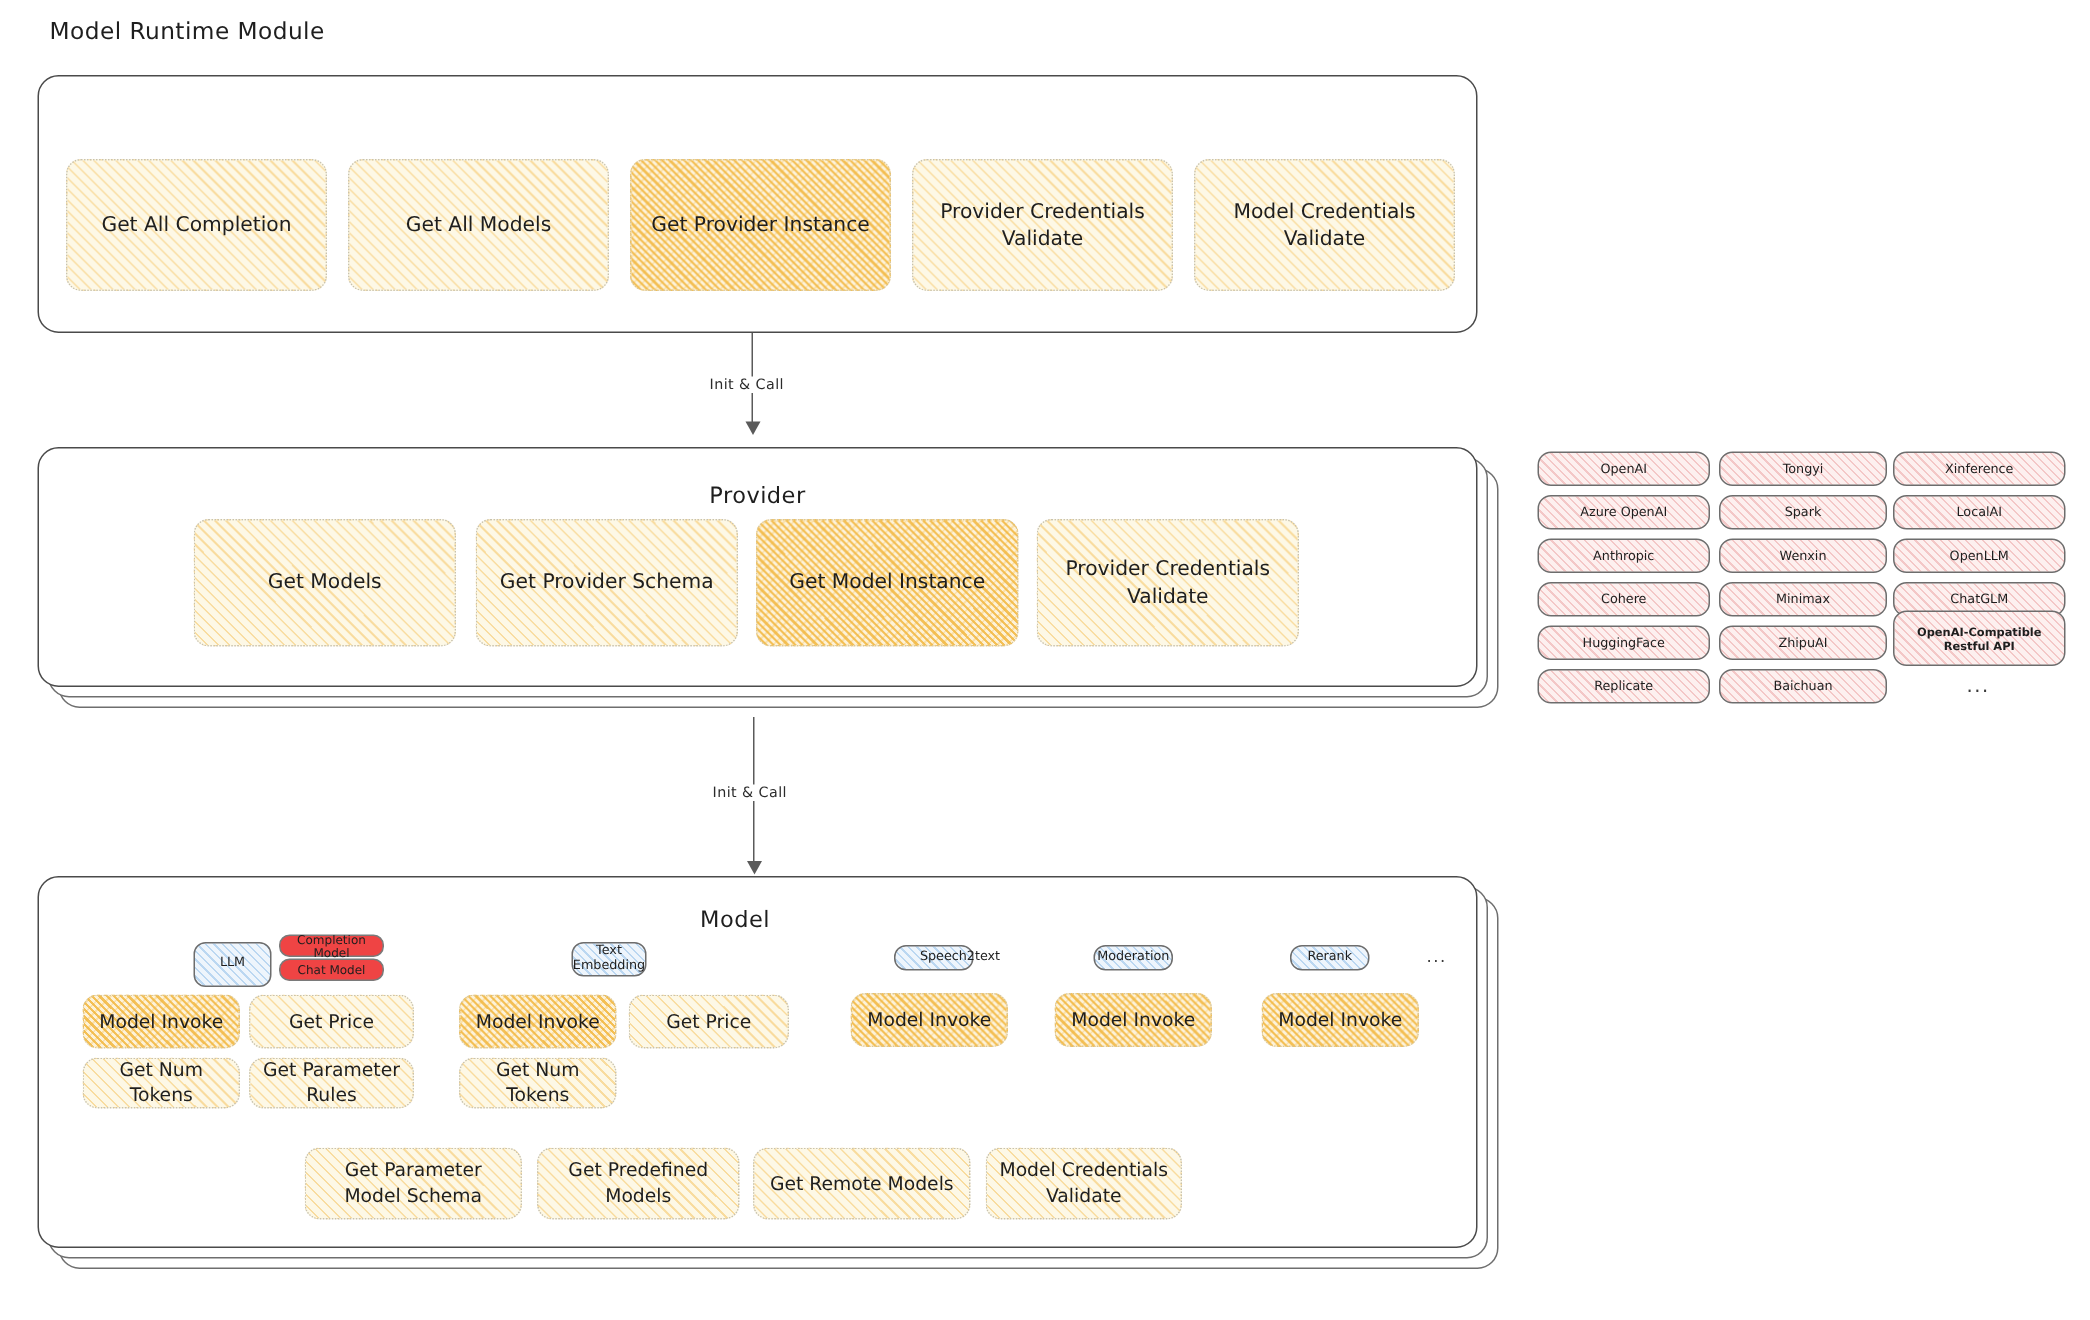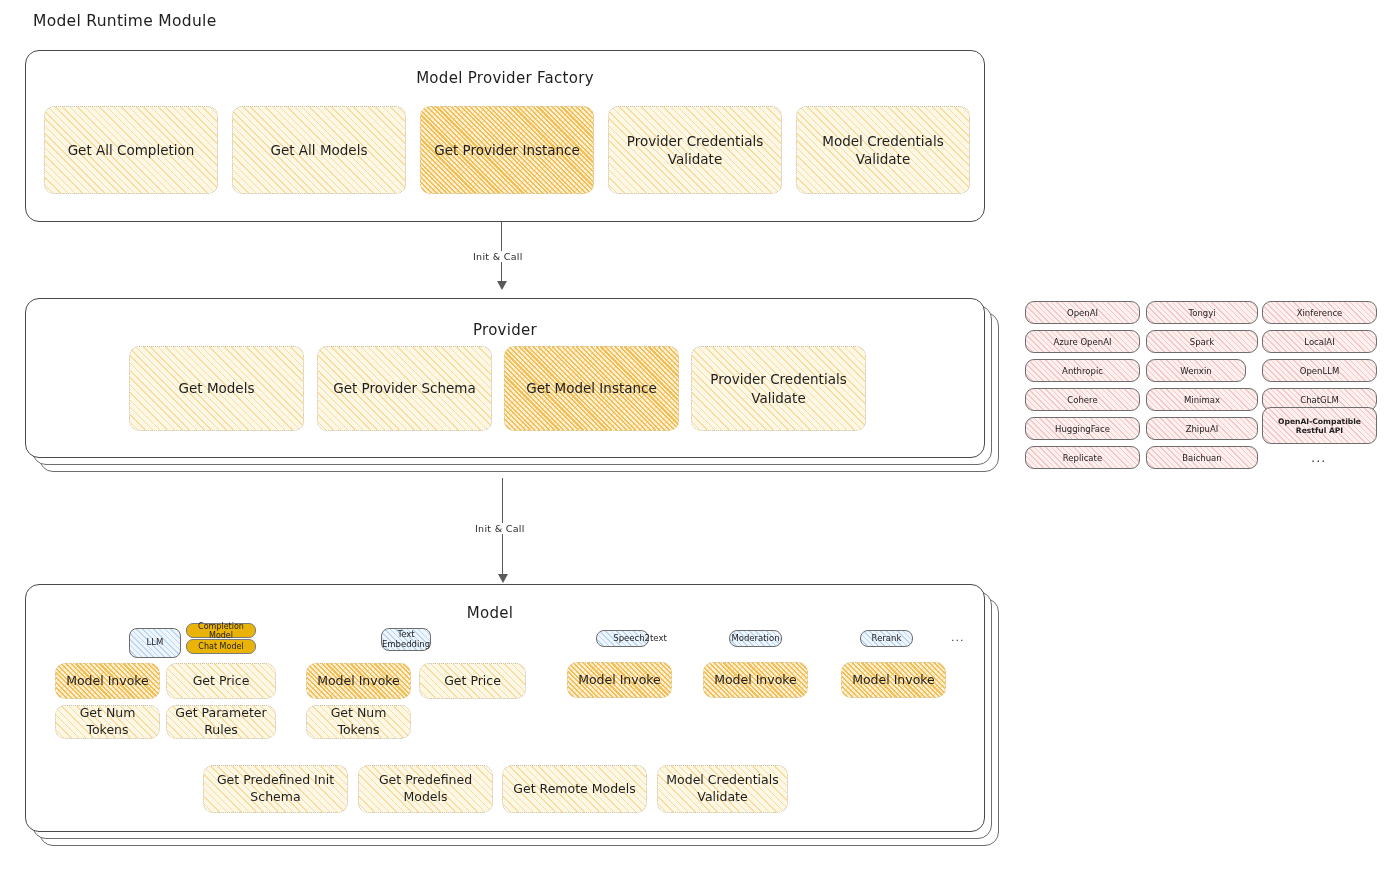--- a/index.html
+++ b/index.html
@@ -102,21 +102,21 @@
   
   .chip-white{
     position:absolute;
     box-sizing:border-box;
     border:1.2px solid #7a7a7a;
     border-radius:7px;
     display:flex;align-items:center;justify-content:center;
     text-align:center;
     font-size:8px;
     color:#1e1e1e;
-    background:#eab308;
+    background:#ef4444;
   }
 
   .ellipsis{
     position:absolute;font-size:13px;color:#3a3a3a;letter-spacing:1px;
   }
 
   
   .arrow-line{position:absolute;width:1.4px;background:#5a5a5a;}
   .arrow-head{position:absolute;width:0;height:0;
     border-left:5px solid transparent;border-right:5px solid transparent;
@@ -126,21 +126,20 @@
   .page-title{position:absolute;font-size:15.5px;color:#1e1e1e;}
 </style>
 </head>
 <body>
 
 <div class="canvas">
 
   <div class="page-title hand" style="left:33px;top:12px;">Model Runtime Module</div>
 
   <div class="card" style="left:25px;top:50px;width:960px;height:172px;"></div>
-  <div class="card-title hand" style="left:25px;top:69px;width:960px;">Model Provider Factory</div>
 
   <div class="box" style="left:44px;top:106px;width:174px;height:88px;">Get All Completion</div>
   <div class="box" style="left:232px;top:106px;width:174px;height:88px;">Get All Models</div>
   <div class="box hl" style="left:420px;top:106px;width:174px;height:88px;border-radius:10px;">Get Provider Instance</div>
   <div class="box" style="left:608px;top:106px;width:174px;height:88px;">Provider Credentials Validate</div>
   <div class="box" style="left:796px;top:106px;width:174px;height:88px;">Model Credentials Validate</div>
 
   <div class="arrow-line" style="left:501px;top:222px;height:62px;"></div>
   <div class="arrow-head" style="left:497px;top:281px;"></div>
   <div class="arrow-label hand" style="left:469px;top:251px;">Init &amp; Call</div>
@@ -157,21 +156,21 @@
 
   <div class="chip-pink" style="left:1025px;top:301px;width:115px;height:23px;">OpenAI</div>
   <div class="chip-pink" style="left:1025px;top:330px;width:115px;height:23px;">Azure OpenAI</div>
   <div class="chip-pink" style="left:1025px;top:359px;width:115px;height:23px;">Anthropic</div>
   <div class="chip-pink" style="left:1025px;top:388px;width:115px;height:23px;">Cohere</div>
   <div class="chip-pink" style="left:1025px;top:417px;width:115px;height:23px;">HuggingFace</div>
   <div class="chip-pink" style="left:1025px;top:446px;width:115px;height:23px;">Replicate</div>
 
   <div class="chip-pink" style="left:1146px;top:301px;width:112px;height:23px;">Tongyi</div>
   <div class="chip-pink" style="left:1146px;top:330px;width:112px;height:23px;">Spark</div>
-  <div class="chip-pink" style="left:1146px;top:359px;width:100px;height:23px;">Wenxin</div>
+  <div class="chip-pink" style="left:1146px;top:359px;width:112px;height:23px;">Wenxin</div>
   <div class="chip-pink" style="left:1146px;top:388px;width:112px;height:23px;">Minimax</div>
   <div class="chip-pink" style="left:1146px;top:417px;width:112px;height:23px;">ZhipuAI</div>
   <div class="chip-pink" style="left:1146px;top:446px;width:112px;height:23px;">Baichuan</div>
 
   <div class="chip-pink" style="left:1262px;top:301px;width:115px;height:23px;">Xinference</div>
   <div class="chip-pink" style="left:1262px;top:330px;width:115px;height:23px;">LocalAI</div>
   <div class="chip-pink" style="left:1262px;top:359px;width:115px;height:23px;">OpenLLM</div>
   <div class="chip-pink" style="left:1262px;top:388px;width:115px;height:23px;">ChatGLM</div>
   <div class="chip-pink" style="left:1262px;top:407px;width:115px;height:37px;font-size:7.6px;font-weight:bold;">OpenAI-Compatible Restful API</div>
   <div class="ellipsis hand" style="left:1311px;top:450px;">...</div>
@@ -203,18 +202,18 @@
   <div class="box hl" style="left:567px;top:662px;width:105px;height:36px;font-size:12.5px;">Model Invoke</div>
 
   <div class="chip-blue" style="left:729px;top:630px;width:53px;height:17px;">Moderation</div>
   <div class="box hl" style="left:703px;top:662px;width:105px;height:36px;font-size:12.5px;">Model Invoke</div>
 
   <div class="chip-blue" style="left:860px;top:630px;width:53px;height:17px;">Rerank</div>
   <div class="box hl" style="left:841px;top:662px;width:105px;height:36px;font-size:12.5px;">Model Invoke</div>
 
   <div class="ellipsis hand" style="left:951px;top:631px;font-size:11px;">...</div>
 
-  <div class="box" style="left:203px;top:765px;width:145px;height:48px;font-size:12.5px;">Get Predefined Init Schema</div>
+  <div class="box" style="left:203px;top:765px;width:145px;height:48px;font-size:12.5px;">Get Parameter Model Schema</div>
   <div class="box" style="left:358px;top:765px;width:135px;height:48px;font-size:12.5px;">Get Predefined Models</div>
   <div class="box" style="left:502px;top:765px;width:145px;height:48px;font-size:12.5px;">Get Remote Models</div>
   <div class="box" style="left:657px;top:765px;width:131px;height:48px;font-size:12.5px;">Model Credentials Validate</div>
 
 </div>
 
 </body></html>

